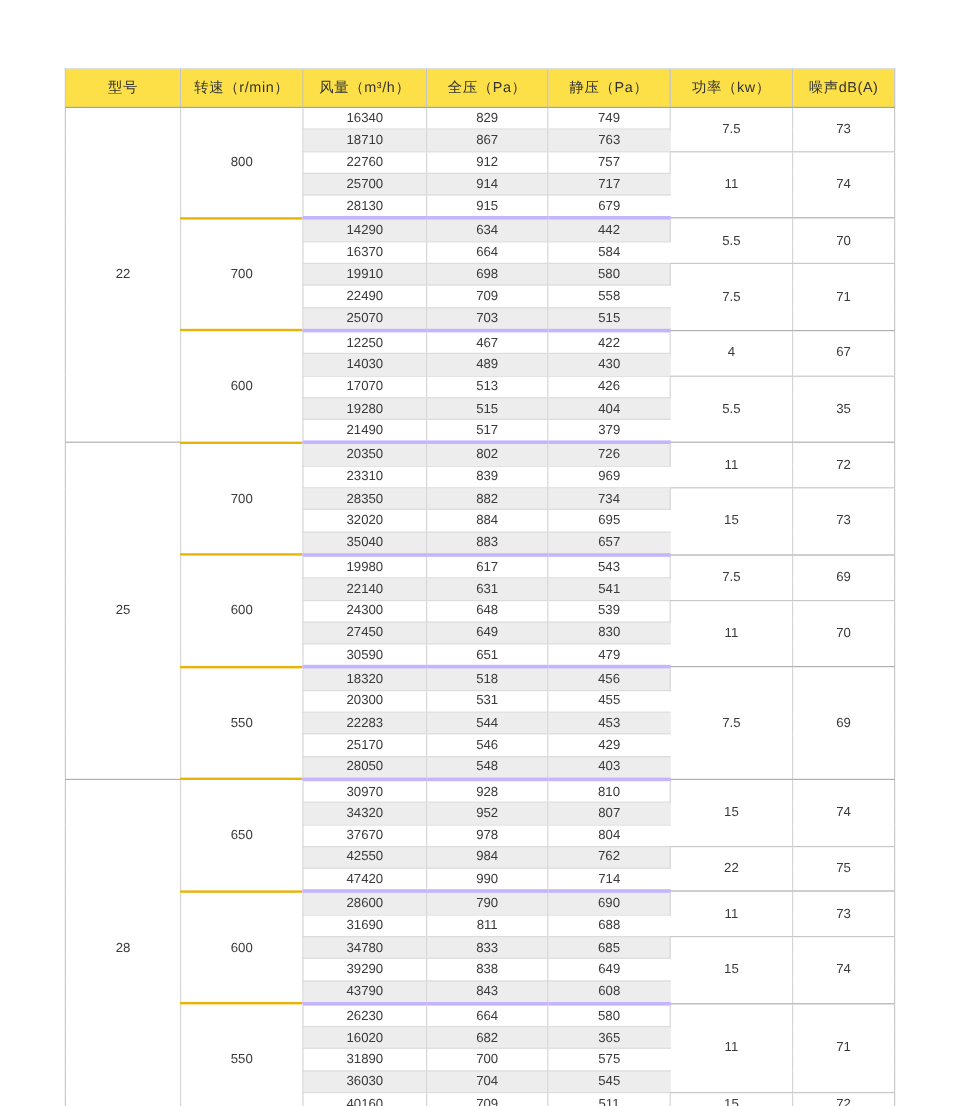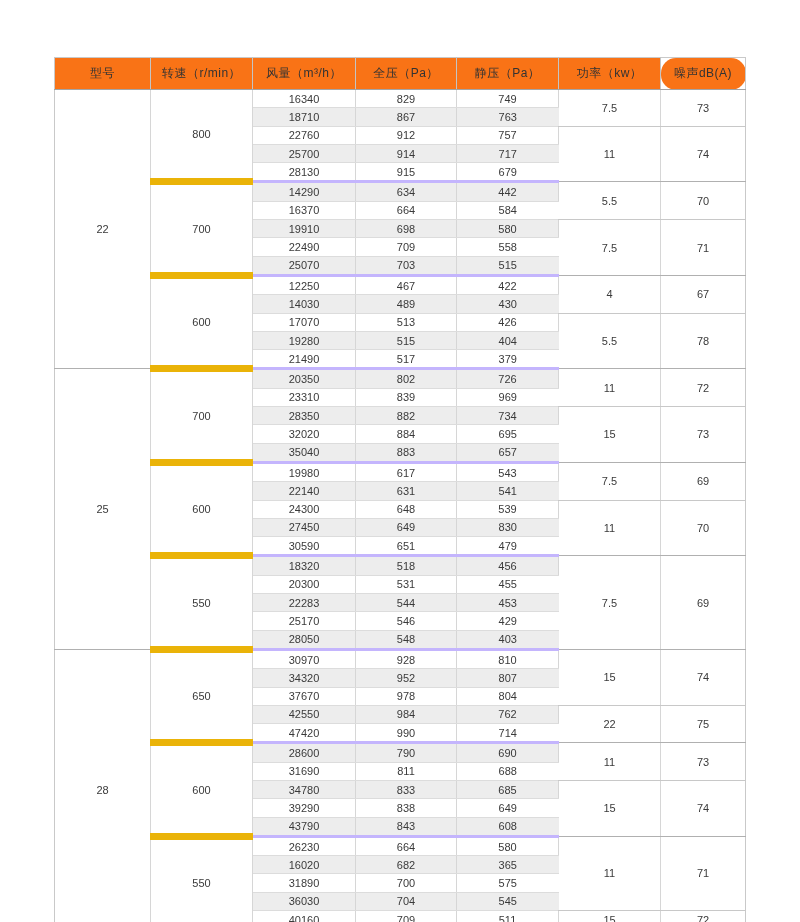--- a/index.html
+++ b/index.html
@@ -27,54 +27,54 @@
   }
   col.c-model  { width: 96px; }
   col.c-speed  { width: 102px; }
   col.c-flow   { width: 103px; }
   col.c-tpres  { width: 101px; }
   col.c-spres  { width: 102px; }
   col.c-power  { width: 102px; }
   col.c-noise  { width: 85px; }
 
   thead th {
-    background: #f97316;
+    background: #fde047;
     height: 31px;
     font-size: 12px;
     font-weight: normal;
     color: #333333;
     text-align: center;
     vertical-align: middle;
     border-right: 1px solid #c4c4c4;
     border-bottom: 1px solid #a4a4a4;
     padding: 0;
     letter-spacing: 0.5px;
   }
-  thead th:last-child { border-right: none; border-radius: 15px; }
+  thead th:last-child { border-right: none; }
 
   tbody td {
     height: 17.3px;
     font-size: 11px;
     color: #3a3a3a;
     text-align: center;
     vertical-align: middle;
     padding: 0;
     border-right: 1px solid #d6d6d6;
     background: #ffffff;
   }
   tbody tr td:last-child { border-right: none; }
 
   td.dcell { border-bottom: 1px solid #dcdcdc; }
   td.dcell.stripe { background: #ededed; }
 
   td.model-cell {
     border-bottom: 1px solid #b0b0b0;
     border-right: 1px solid #d6d6d6;
   }
-  td.speed-cell { border-bottom: 7px solid #eab308; margin-top: 44px; }
+  td.speed-cell { border-bottom: 2px solid #eab308; margin-top: 44px; }
   td.dcell.gend { border-bottom: 3px solid #c4b5fd; }
   td.power-cell.span-end, td.noise-cell.span-end { border-bottom: 1px solid #c8c8c8; }
   td.power-cell.gend, td.noise-cell.gend { border-bottom: 1px solid #b0b0b0; }
 </style>
 </head>
 <body>
 
 <div class="page">
   <table class="spec">
     <colgroup>
@@ -170,21 +170,21 @@
         <tr>
           <td class="dcell stripe">14030</td>
           <td class="dcell stripe">489</td>
           <td class="dcell stripe">430</td>
         </tr>
         <tr>
           <td class="dcell">17070</td>
           <td class="dcell">513</td>
           <td class="dcell">426</td>
           <td class="power-cell gend" rowspan="3">5.5</td>
-          <td class="noise-cell gend" rowspan="3">78</td>
+          <td class="noise-cell gend" rowspan="3">35</td>
         </tr>
         <tr>
           <td class="dcell stripe">19280</td>
           <td class="dcell stripe">515</td>
           <td class="dcell stripe">404</td>
         </tr>
         <tr>
           <td class="dcell gend">21490</td>
           <td class="dcell gend">517</td>
           <td class="dcell gend">379</td>

